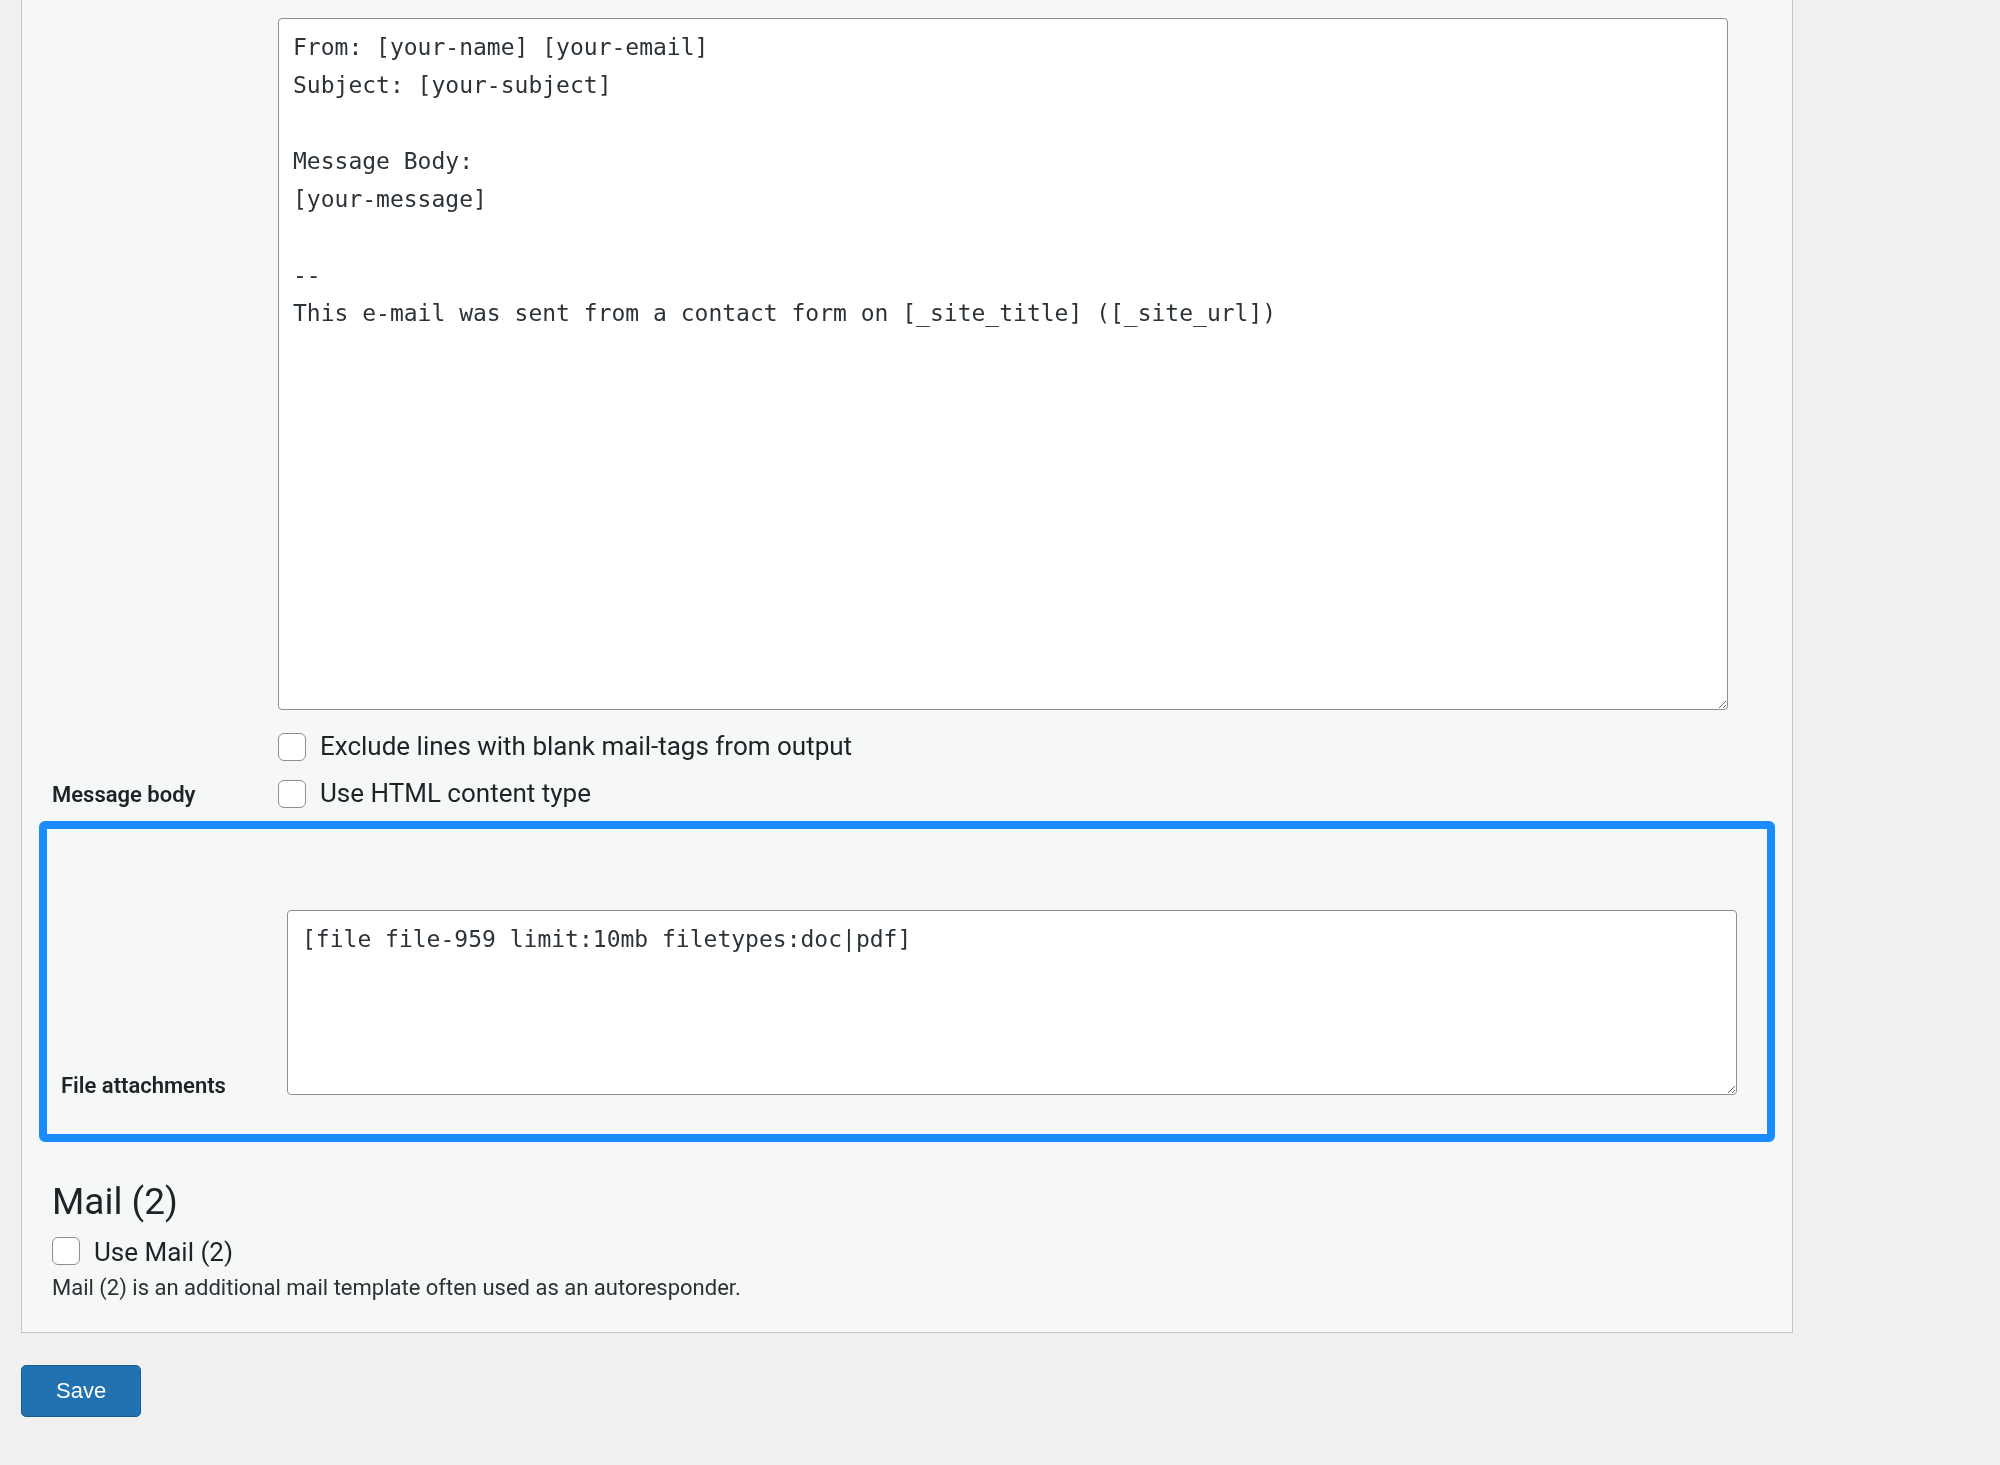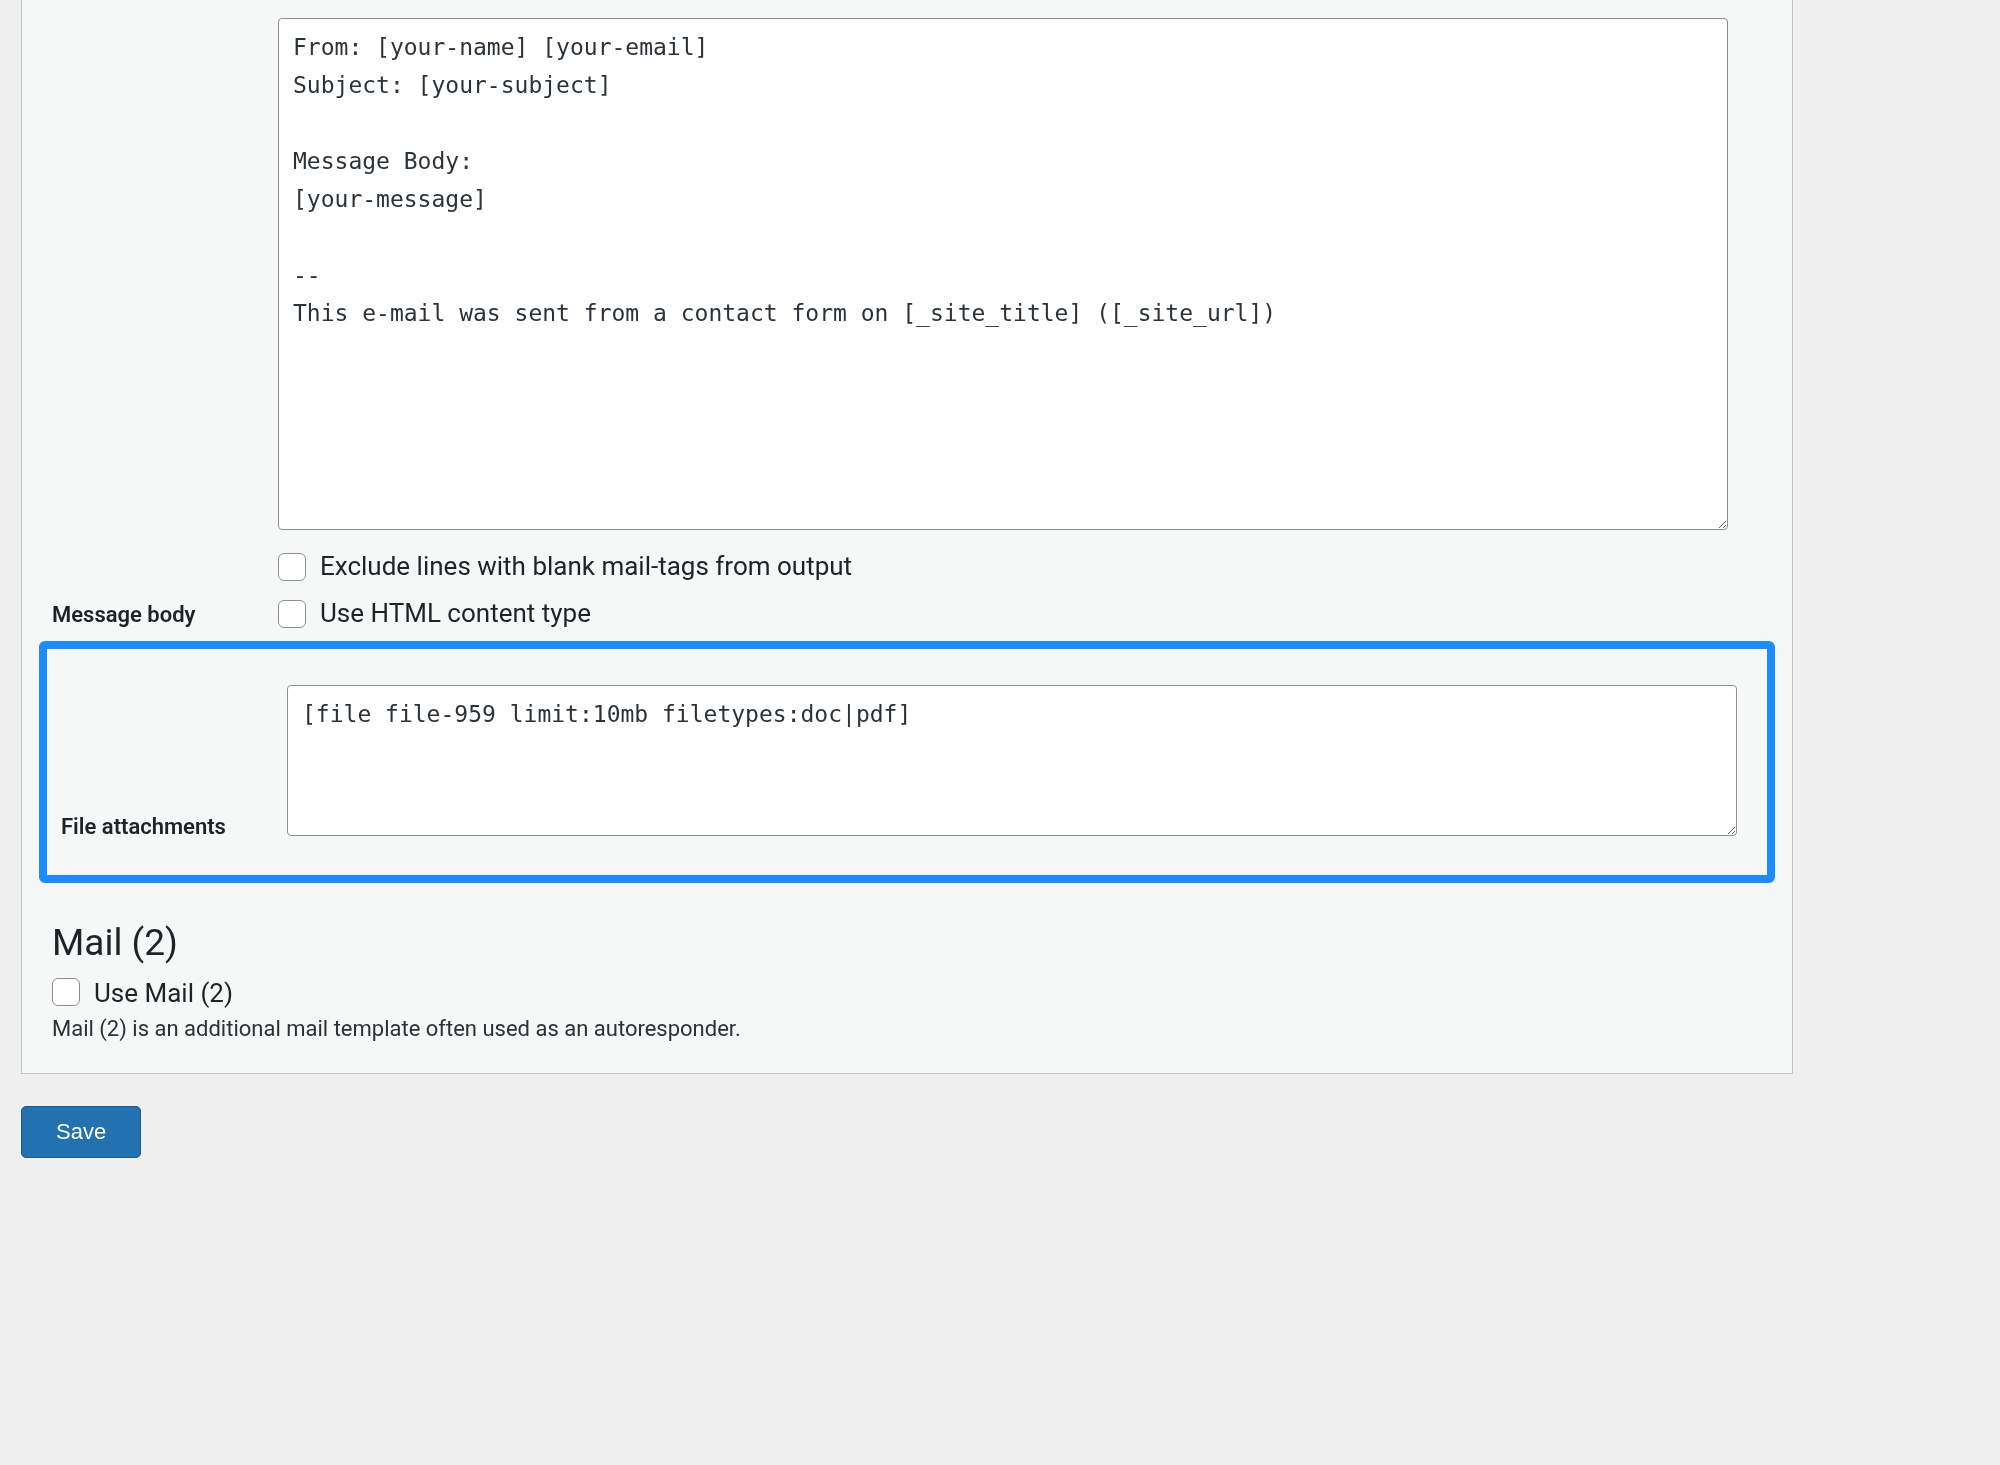--- a/index.html
+++ b/index.html
@@ -46,22 +46,22 @@
     border:1px solid #8c8f94;
     border-radius:4px;
     padding:10px 14px;
     font-size:23px;
     line-height:1.65;
     font-family:ui-monospace,SFMono-Regular,Menlo,Consolas,monospace;
     color:#2c3338;
     background:#fff;
     resize:both;
   }
-  #body-ta{height:512px;}
-  #att-ta{height:151px;}
+  #body-ta{height:692px;}
+  #att-ta{height:185px;margin-top:45px;}
   .check-line{
     display:flex;
     align-items:center;
     gap:14px;
     margin-top:16px;
   }
   .checkbox{
     width:26px;height:26px;
     border:1px solid #8c8f94;
     border-radius:6px;

